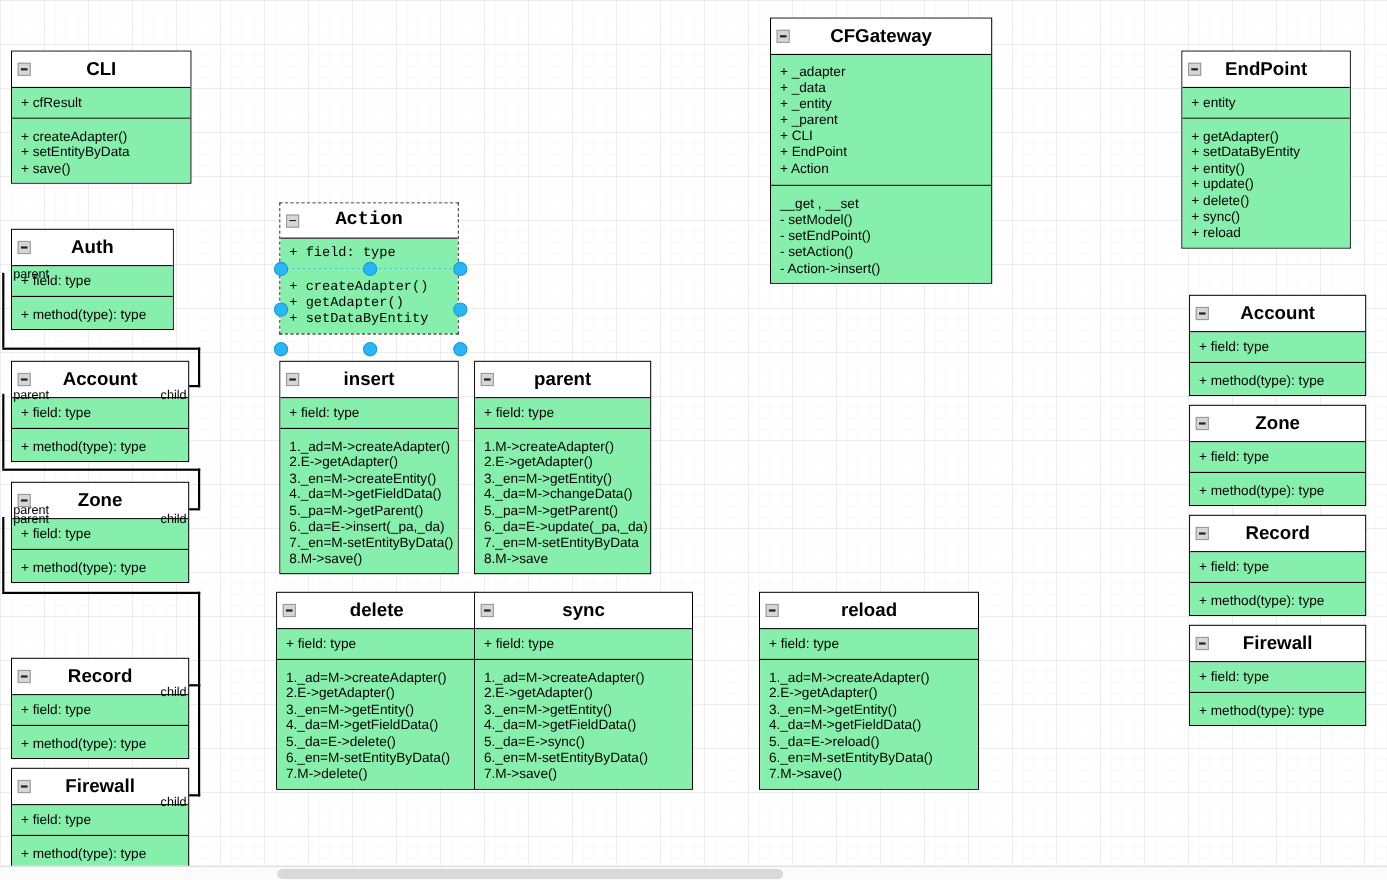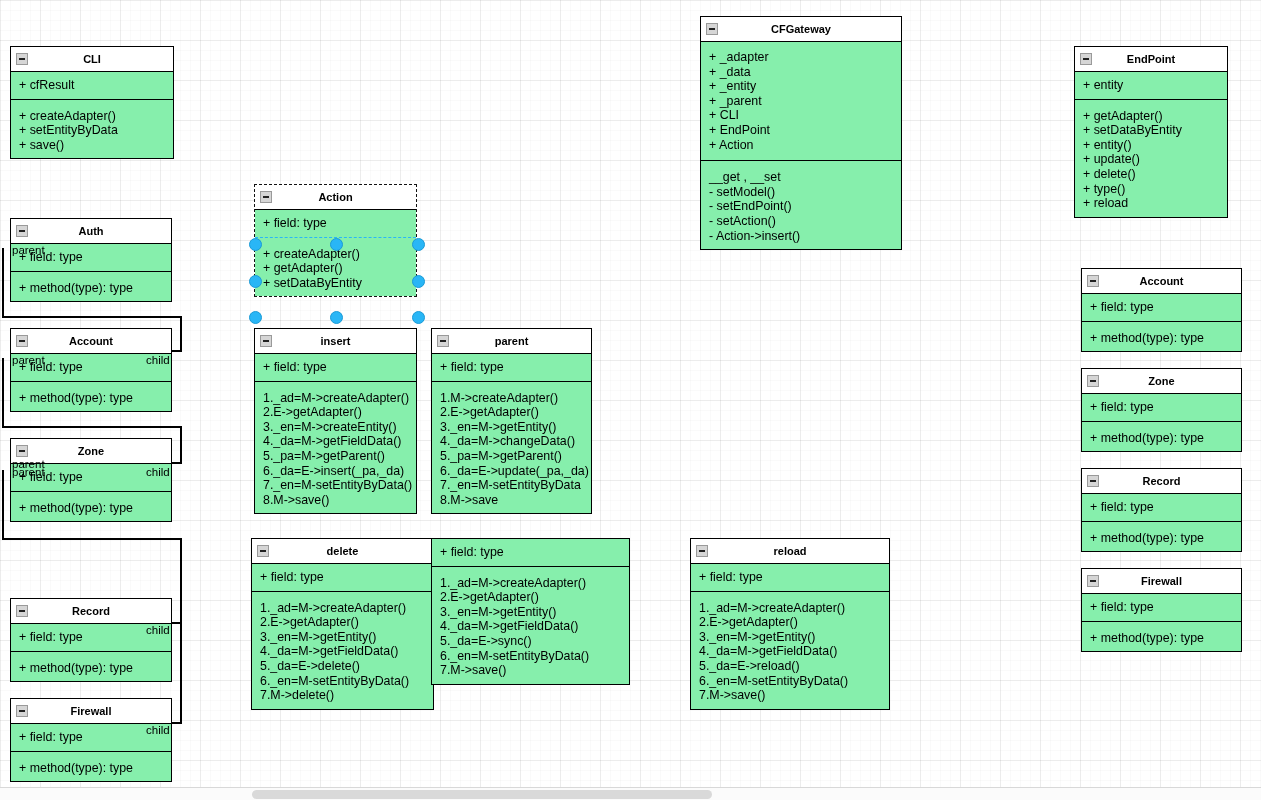--- a/index.html
+++ b/index.html
@@ -41,21 +41,21 @@
     border: 1.6px solid #000000;
     font-size: 12.4px;
     color: #000000;
     z-index: 5;
   }
   .uml-title {
     position: relative;
     box-sizing: border-box;
     text-align: center;
     font-weight: bold;
-    font-size: 11px;
+    font-size: 17px;
     padding: 6px 20px 6px 20px;
     border-bottom: 1.6px solid #000000;
     background: #ffffff;
     white-space: nowrap;
   }
   .collapse-icon {
     position: absolute;
     left: 5px;
     top: 50%;
     transform: translateY(-50%);
@@ -92,20 +92,21 @@
   }
   .uml-section.attrs-pad {
     padding-top: 8px;
     padding-bottom: 8px;
   }
 
   
   .uml.selected {
     border: 1.4px dashed #111111;
     z-index: 30;
+    font-family: Liberation Mono, monospace;
   }
   .uml.selected .uml-title {
     border-bottom: 1.6px solid #000000;
   }
   .uml.selected .uml-section.bordered {
     border-bottom: 1.5px dashed #29b6f6;
   }
   .handle {
     position: absolute;
     width: 11px;
@@ -195,21 +196,21 @@
         <div class="uml-title"><span class="collapse-icon"></span><span>CLI</span></div>
         <div class="uml-section bordered">
           <div class="row">+ cfResult</div>
         </div>
         <div class="uml-section ops">
           <div class="row">+ createAdapter()</div>
           <div class="row">+ setEntityByData</div>
           <div class="row">+ save()</div>
         </div>
       </div>
-      <div class="uml" style="left: 10px; top: 218px; width: 162px;">
+      <div class="uml" style="left: 10px; top: 208px; width: 148px;">
         <div class="uml-title"><span class="collapse-icon"></span><span>Auth</span></div>
         <div class="uml-section bordered">
           <div class="row">+ field: type</div>
         </div>
         <div class="uml-section ops">
           <div class="row">+ method(type): type</div>
         </div>
       </div>
       <div class="uml" style="left: 10px; top: 328px; width: 162px;">
         <div class="uml-title"><span class="collapse-icon"></span><span>Account</span></div>
@@ -299,20 +300,21 @@
           <div class="row">1._ad=M-&gt;createAdapter()</div>
           <div class="row">2.E-&gt;getAdapter()</div>
           <div class="row">3._en=M-&gt;getEntity()</div>
           <div class="row">4._da=M-&gt;getFieldData()</div>
           <div class="row">5._da=E-&gt;delete()</div>
           <div class="row">6._en=M-setEntityByData()</div>
           <div class="row">7.M-&gt;delete()</div>
         </div>
       </div>
       <div class="uml" style="left: 431px; top: 538px; width: 199px;">
+        <div class="uml-title"><span class="collapse-icon"></span><span>sync</span></div>
         <div class="uml-section bordered">
           <div class="row">+ field: type</div>
         </div>
         <div class="uml-section ops">
           <div class="row">1._ad=M-&gt;createAdapter()</div>
           <div class="row">2.E-&gt;getAdapter()</div>
           <div class="row">3._en=M-&gt;getEntity()</div>
           <div class="row">4._da=M-&gt;getFieldData()</div>
           <div class="row">5._da=E-&gt;sync()</div>
           <div class="row">6._en=M-setEntityByData()</div>
@@ -357,21 +359,21 @@
         <div class="uml-title"><span class="collapse-icon"></span><span>EndPoint</span></div>
         <div class="uml-section bordered">
           <div class="row">+  entity</div>
         </div>
         <div class="uml-section ops">
           <div class="row">+ getAdapter()</div>
           <div class="row">+ setDataByEntity</div>
           <div class="row">+ entity()</div>
           <div class="row">+ update()</div>
           <div class="row">+ delete()</div>
-          <div class="row">+ type()</div>
+          <div class="row">+ sync()</div>
           <div class="row">+ reload</div>
         </div>
       </div>
       <div class="uml" style="left: 1081px; top: 268px; width: 161px;">
         <div class="uml-title"><span class="collapse-icon"></span><span>Account</span></div>
         <div class="uml-section bordered">
           <div class="row">+ field: type</div>
         </div>
         <div class="uml-section ops">
           <div class="row">+ method(type): type</div>

